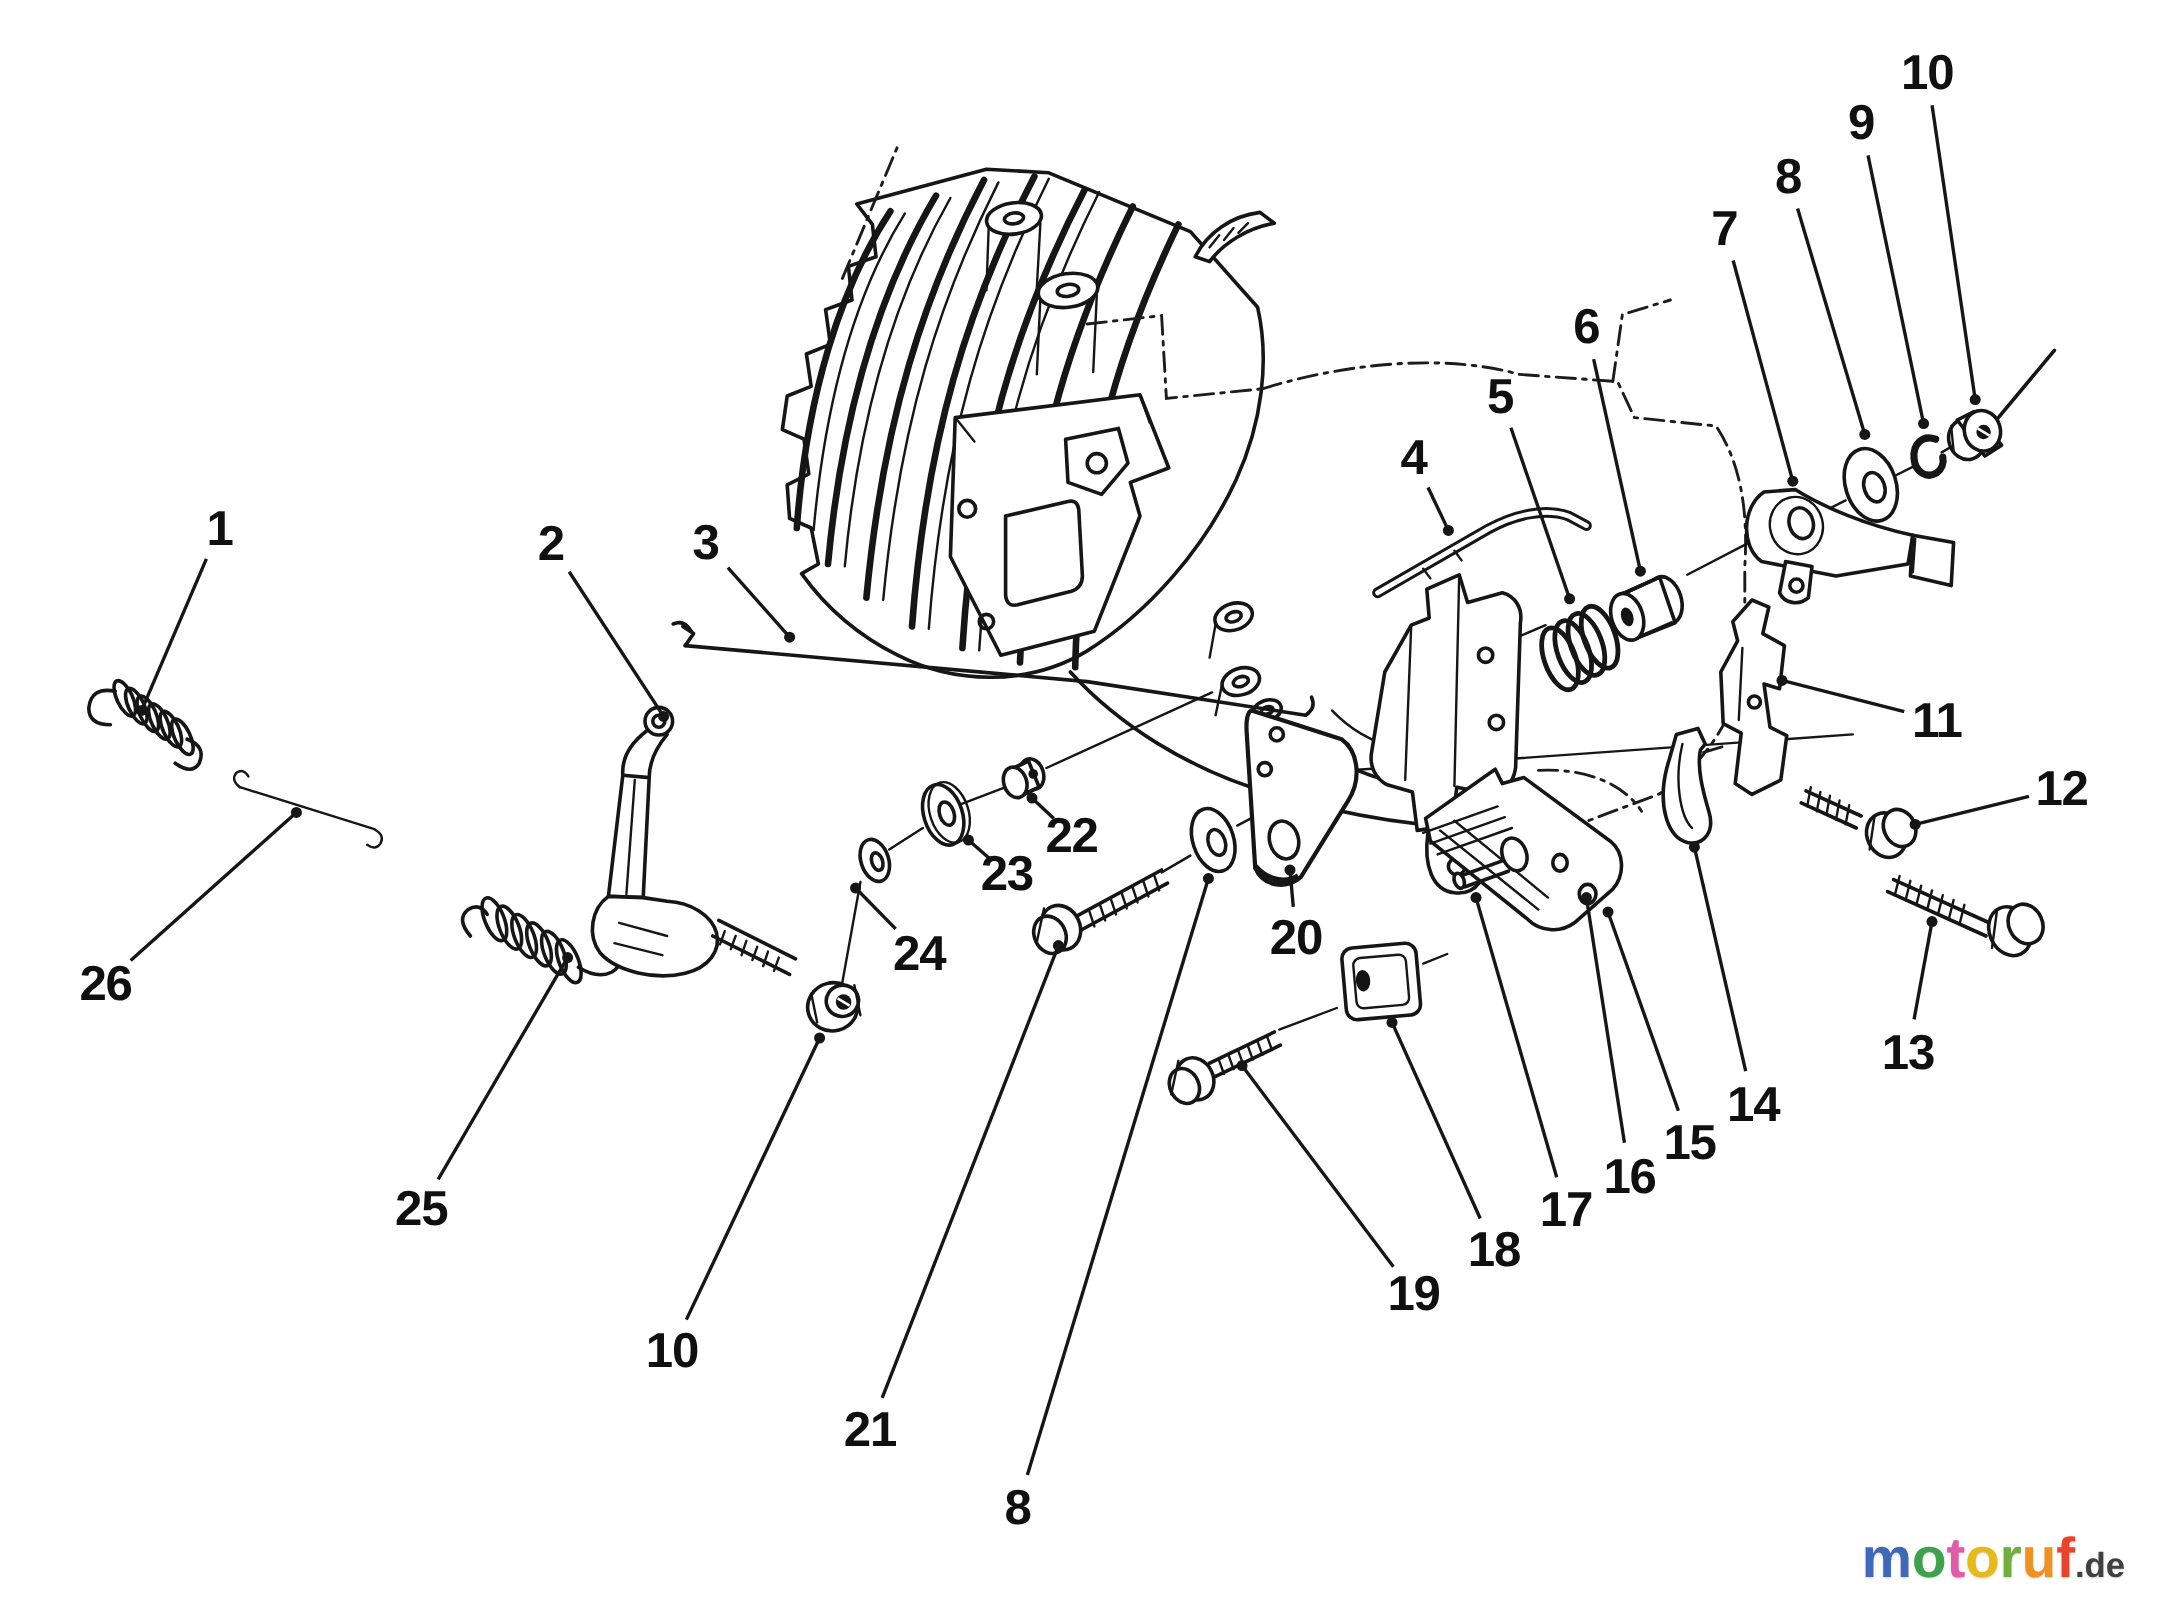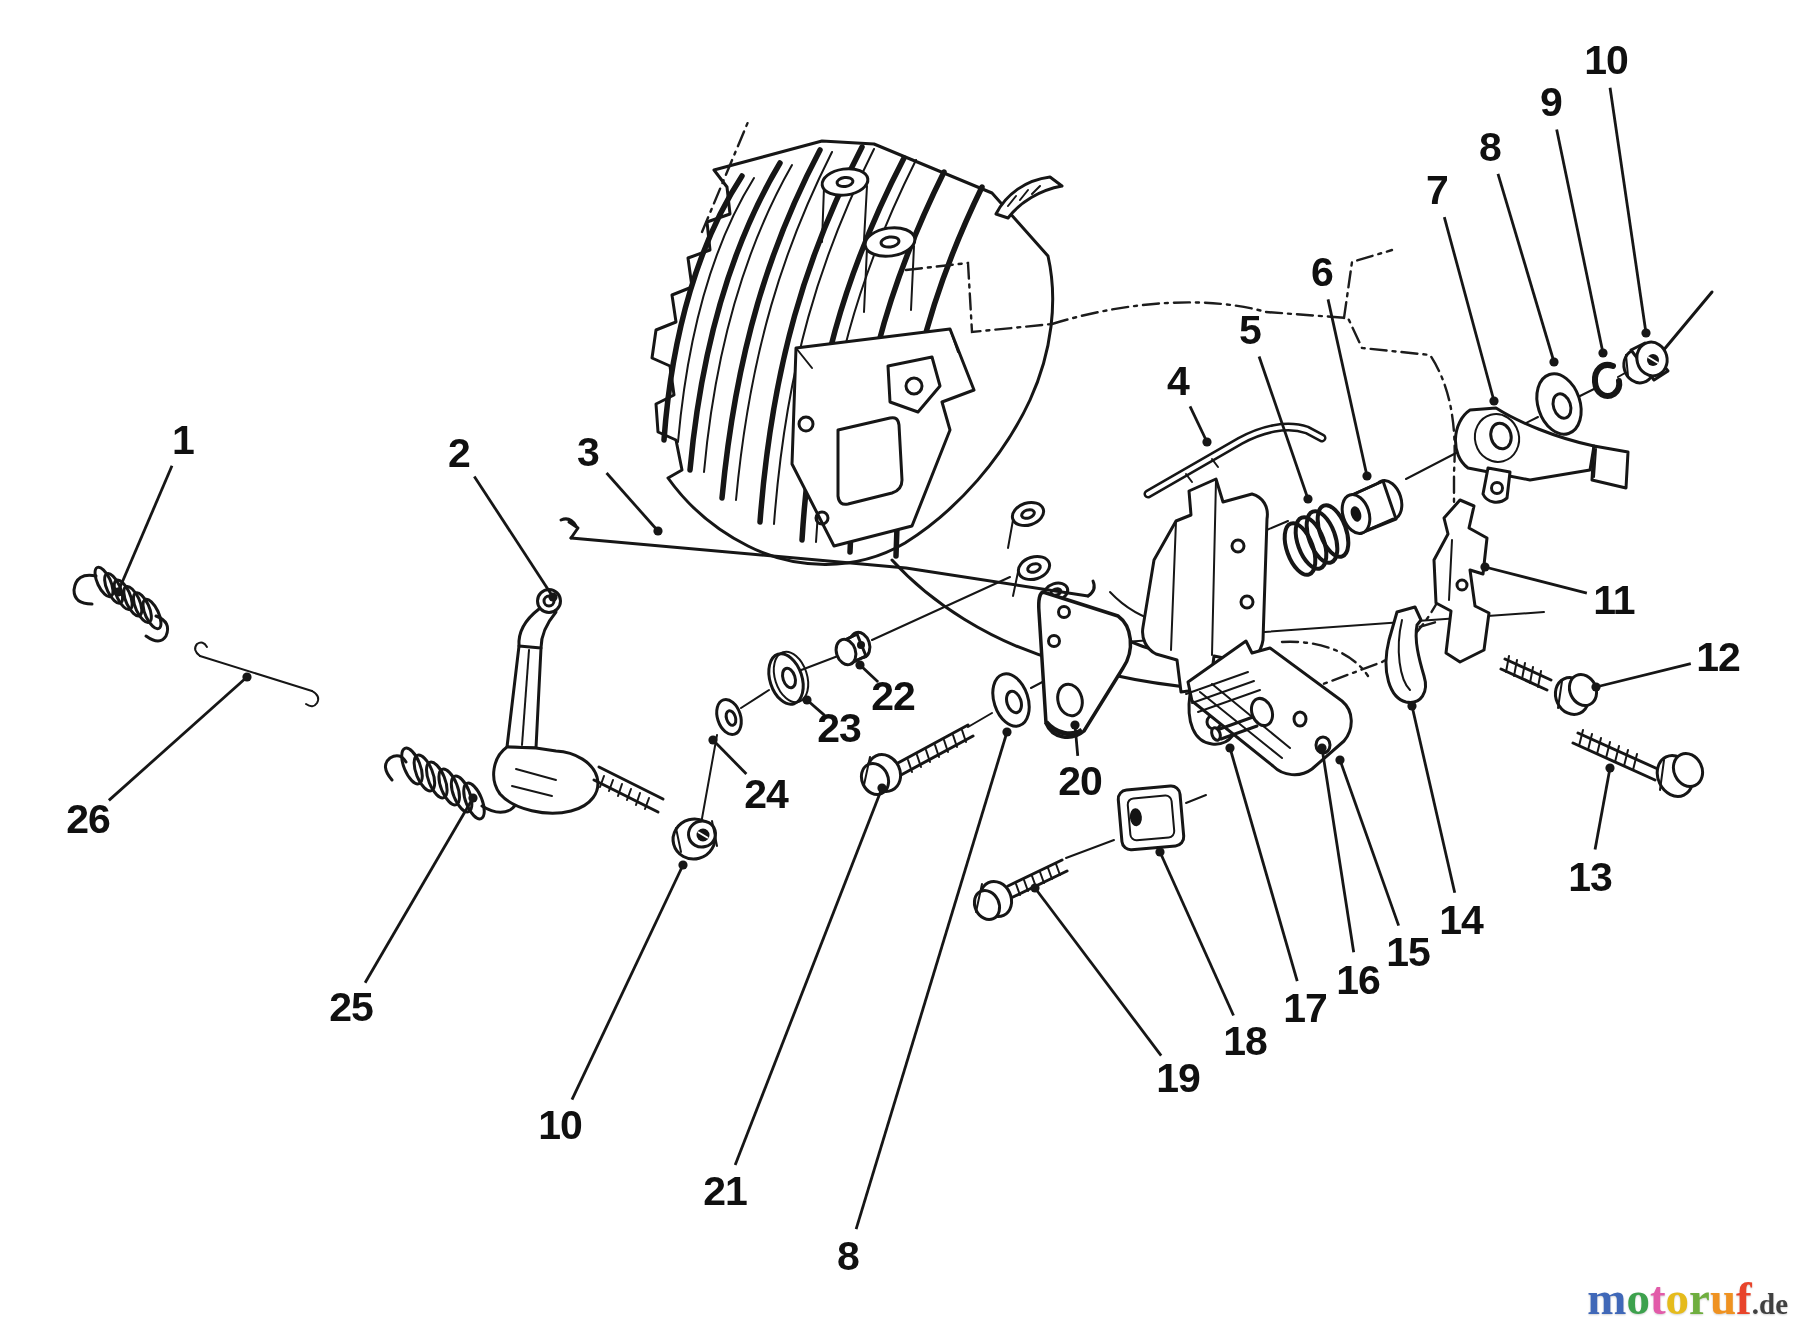--- a/index.html
+++ b/index.html
@@ -7,21 +7,21 @@
          font-family:"Liberation Sans",sans-serif;}
   svg{position:absolute;left:0;top:0;}
   .art{fill:none;stroke:#161616;stroke-width:3;stroke-linecap:round;stroke-linejoin:round;}
   .artf{fill:#ffffff;stroke:#161616;stroke-width:3;stroke-linejoin:round;}
   .thin{fill:none;stroke:#161616;stroke-width:2;stroke-linecap:round;}
   .thick{fill:none;stroke:#161616;stroke-width:5.5;stroke-linecap:round;}
   .dark{fill:#141414;stroke:none;}
   .phantom{fill:none;stroke:#1c1c1c;stroke-width:2.4;stroke-dasharray:16 6 3 6;stroke-linecap:round;}
   .callout-text{font-family:"Liberation Sans",sans-serif;font-weight:bold;font-size:41px;
                 fill:#101010;letter-spacing:-1px;}
-  .watermark{position:absolute;right:12px;bottom:6px;font-family:Liberation Serif, serif;
+  .watermark{position:absolute;right:29px;bottom:6px;font-family:Liberation Sans, sans-serif;
              font-weight:bold;font-size:47px;letter-spacing:0px;
              text-shadow:0 1px 2px rgba(0,0,0,0.18);white-space:nowrap;}
   .watermark .suffix{font-size:29px;font-weight:bold;}
 </style>
 </head>
 <body>
 
 <div class="stage">
 <svg width="1800" height="1331" viewBox="0 0 1800 1331">
 

